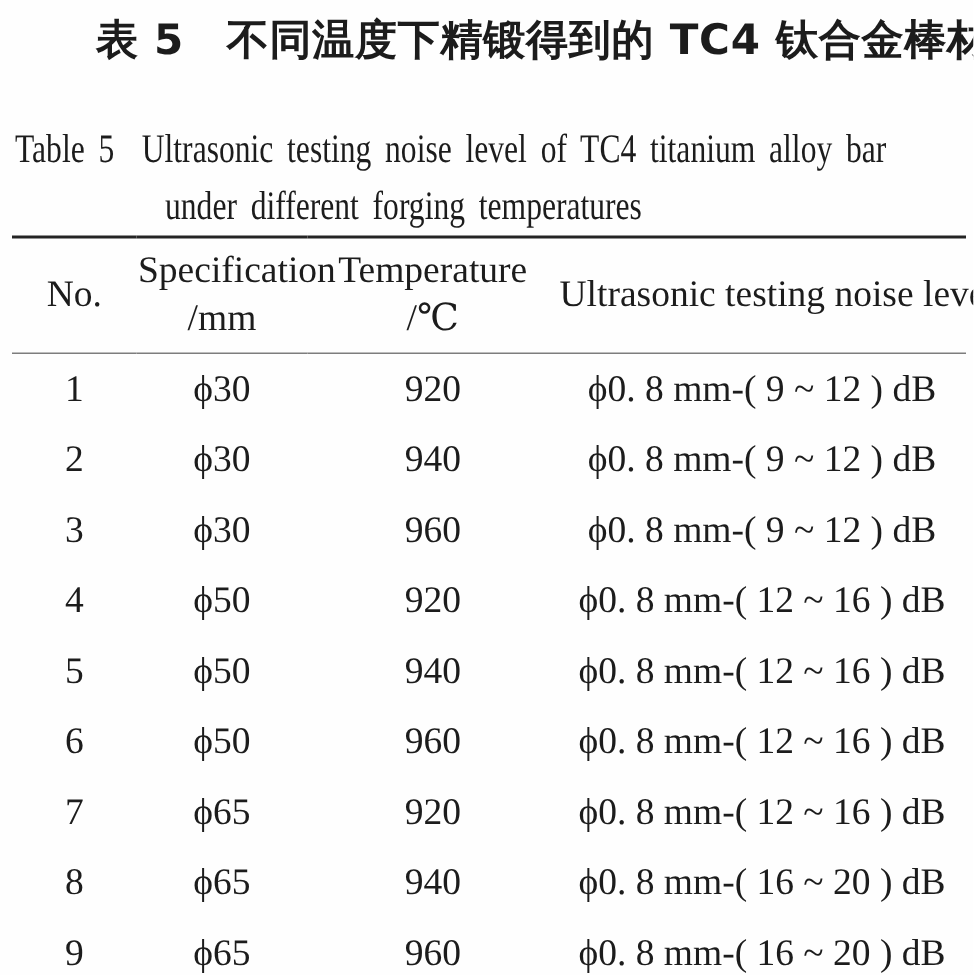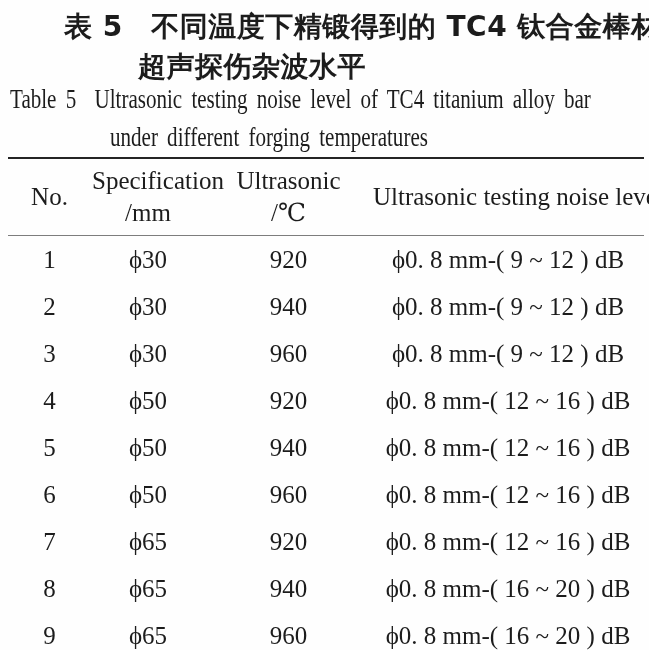--- a/index.html
+++ b/index.html
@@ -40,42 +40,41 @@
     height:45px; white-space:nowrap; overflow:visible;
   }
   .hdr-line { display:block; }
 </style>
 </head>
 <body>
 
 <div class="page">
 
   <div class="cap-zh cap-zh1">表 5　不同温度下精锻得到的 TC4 钛合金棒材的</div>
-  <div class="cap-zh cap-zh2">超声探伤杂波水平</div>
   <div class="cap-en cap-en1">Table 5  Ultrasonic testing noise level of TC4 titanium alloy bar</div>
   <div class="cap-en cap-en2">under different forging temperatures</div>
 
   <table class="data">
     <colgroup>
       <col style="width:83px">
       <col style="width:114px">
       <col style="width:167px">
       <col style="width:272px">
     </colgroup>
     <thead>
       <tr>
         <th>
           <span class="hdr-line">No.</span>
         </th>
         <th>
           <span class="hdr-line">Specification</span>
           <span class="hdr-line">/mm</span>
         </th>
         <th>
-          <span class="hdr-line">Ultrasonic</span>
+          <span class="hdr-line">Temperature</span>
           <span class="hdr-line">/℃</span>
         </th>
         <th>
           <span class="hdr-line">Ultrasonic testing noise level</span>
         </th>
       </tr>
     </thead>
     <tbody>
         <tr>
           <td>1</td>

